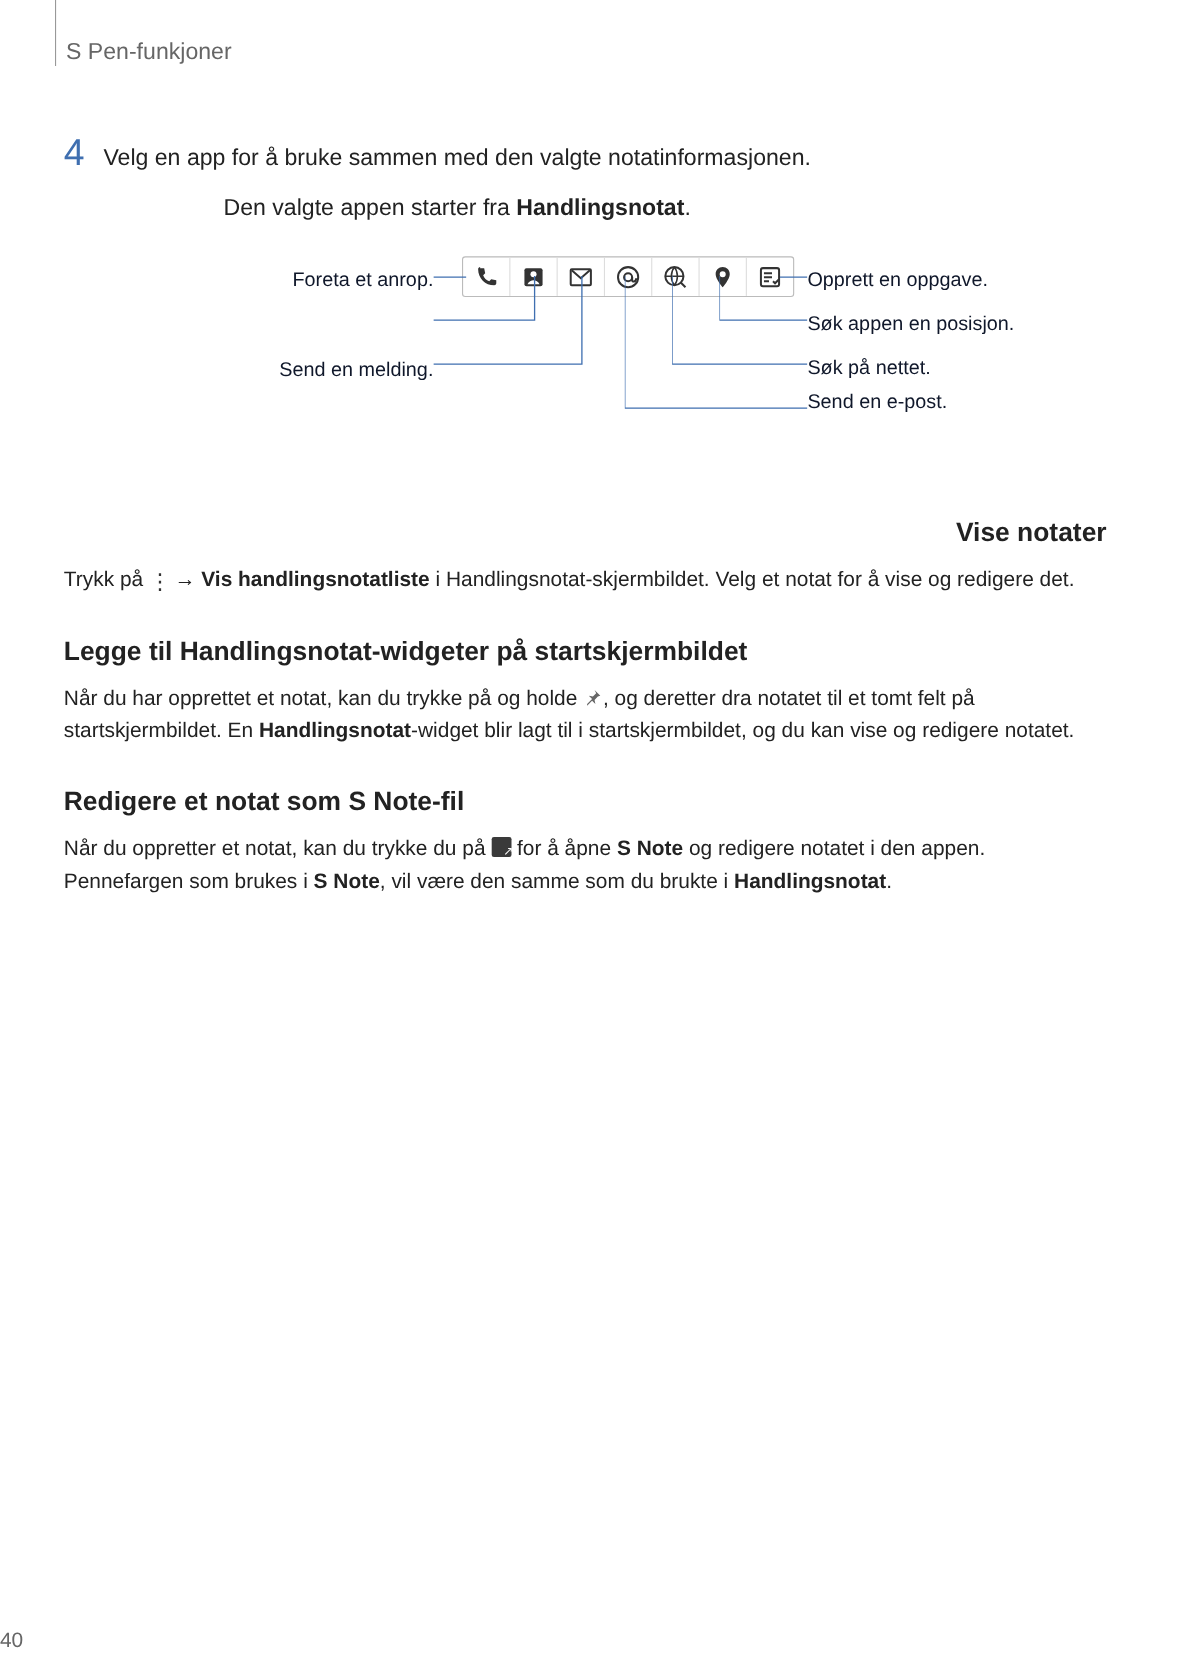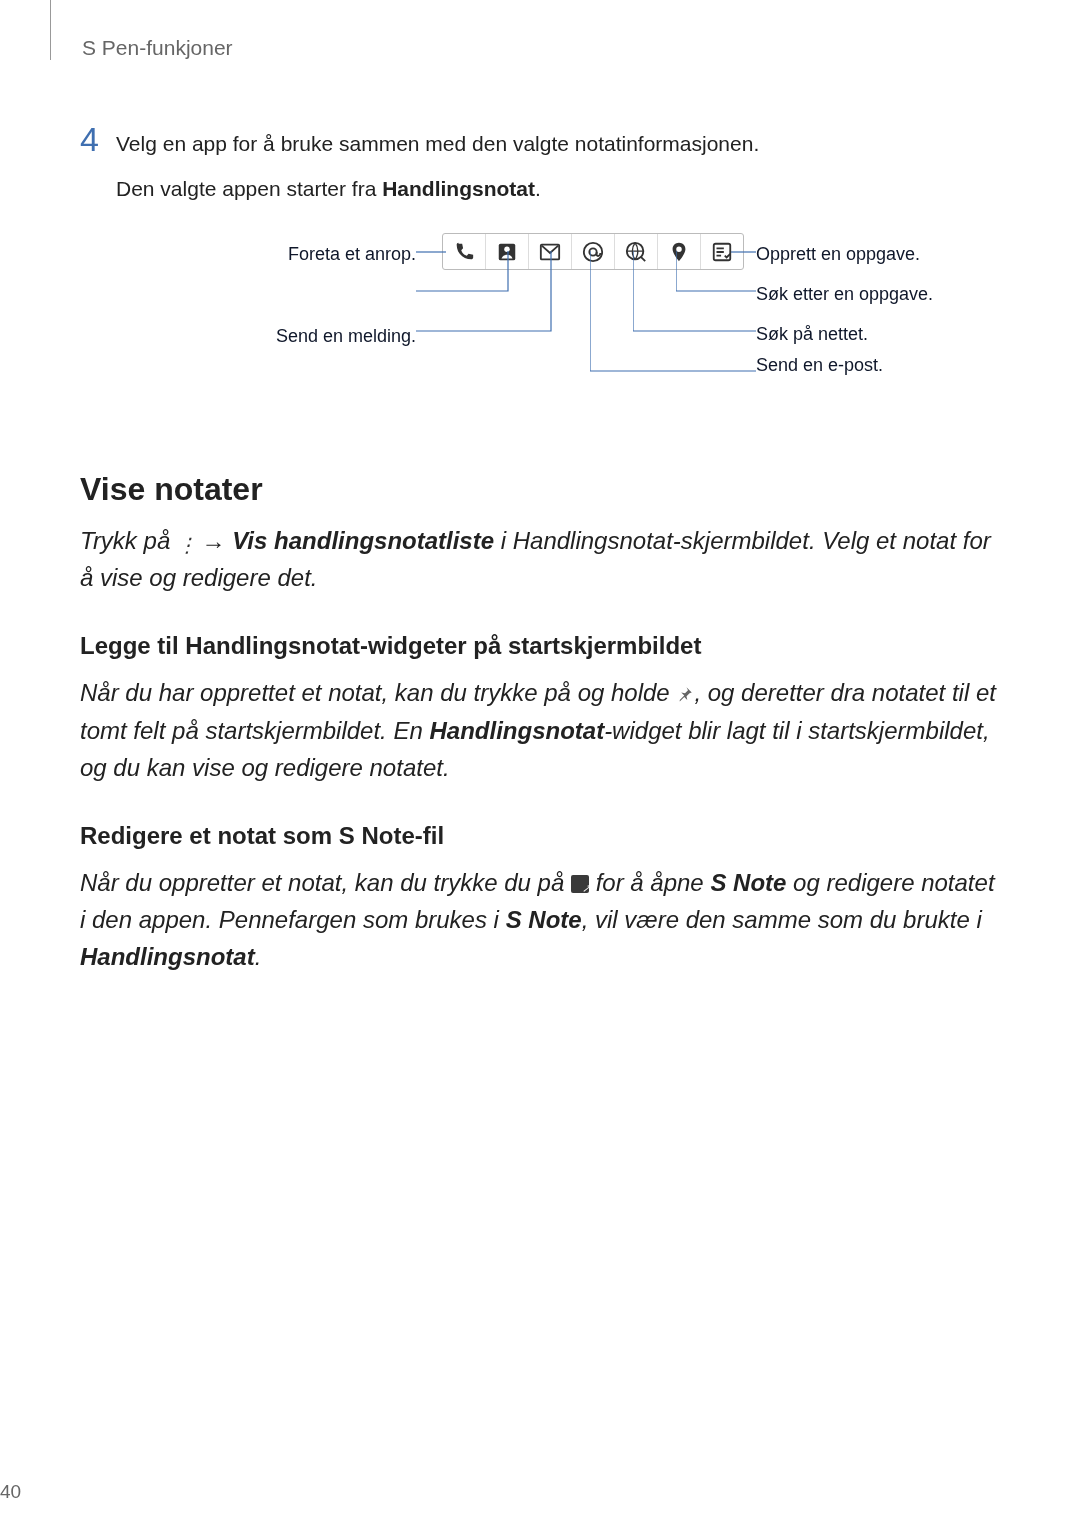--- a/index.html
+++ b/index.html
@@ -3,21 +3,21 @@
 <meta charset="utf-8">
 <style>
   body {
     margin: 0;
     font-family: "Segoe UI", Arial, sans-serif;
     color: #222;
     background: #fff;
     width: 1080px;
   }
   .page {
-    padding: 30px 74px 40px 80px;
+    padding: 30px 74px 40px 58px;
     box-sizing: border-box;
     position: relative;
     min-height: 1527px;
   }
   .header-line {
     position: absolute;
     top: 0;
     left: 50px;
     height: 60px;
     border-left: 1px solid #999;
@@ -41,20 +41,21 @@
     line-height: 1;
     flex-shrink: 0;
     font-family: "Segoe UI Light", "Segoe UI", Arial, sans-serif;
   }
   .step-body {
     font-size: 21px;
     line-height: 1.55;
   }
   .step-body p {
     margin: 4px 0 12px 0;
+    text-align: center;
   }
   .bold { font-weight: 700; }
   .figure {
     margin: 18px 0 0 0;
     position: relative;
     height: 200px;
   }
   .toolbar {
     position: absolute;
     left: 326px;
@@ -84,34 +85,34 @@
   .callout.left { text-align: right; }
 
   .conn {
     position: absolute;
     stroke: #3f6fb0;
     stroke-width: 1.2;
     fill: none;
   }
 
   h2.sec-h {
-    font-size: 32px;
+    font-size: 24px;
     font-weight: 700;
     margin: 48px 0 14px 0;
+    text-align: right;
   }
   h3.sub-h {
     font-size: 24px;
     font-weight: 700;
     margin: 36px 0 14px 0;
   }
   .body-p {
-    font-size: 24px;
+    font-size: 19px;
     line-height: 1.55;
     margin: 0 0 8px 0;
-    font-style: italic;
   }
   .inline-icon {
     display: inline-block;
     width: 18px;
     height: 18px;
     vertical-align: -2px;
     background: #4a4a4a;
     border-radius: 2px;
     position: relative;
   }
@@ -225,21 +226,21 @@
         <div class="callout left" style="left:0; top:100px; width:300px;">Send en melding.</div>
         <svg class="conn" style="left:300px; top:28px; width:138px; height:85px;">
             <polyline points="0,80 135,80 135,0"></polyline>
           </svg>
 
         <div class="callout" style="left:640px; top:18px;">Opprett en oppgave.</div>
         <svg class="conn" style="left:615px; top:28px; width:25px; height:2px;">
             <line x1="0" y1="1" x2="25" y2="1"></line>
           </svg>
 
-        <div class="callout" style="left:640px; top:58px;">Søk etter en oppgave.</div>
+        <div class="callout" style="left:640px; top:58px;">Søk appen en posisjon.</div>
         <svg class="conn" style="left:560px; top:28px; width:80px; height:45px;">
             <polyline points="0,0 0,40 80,40"></polyline>
           </svg>
 
         <div class="callout" style="left:640px; top:98px;">Søk på nettet.</div>
         <svg class="conn" style="left:517px; top:28px; width:123px; height:85px;">
             <polyline points="0,0 0,80 123,80"></polyline>
           </svg>
 
         <div class="callout" style="left:640px; top:129px;">Send en e-post.</div>

